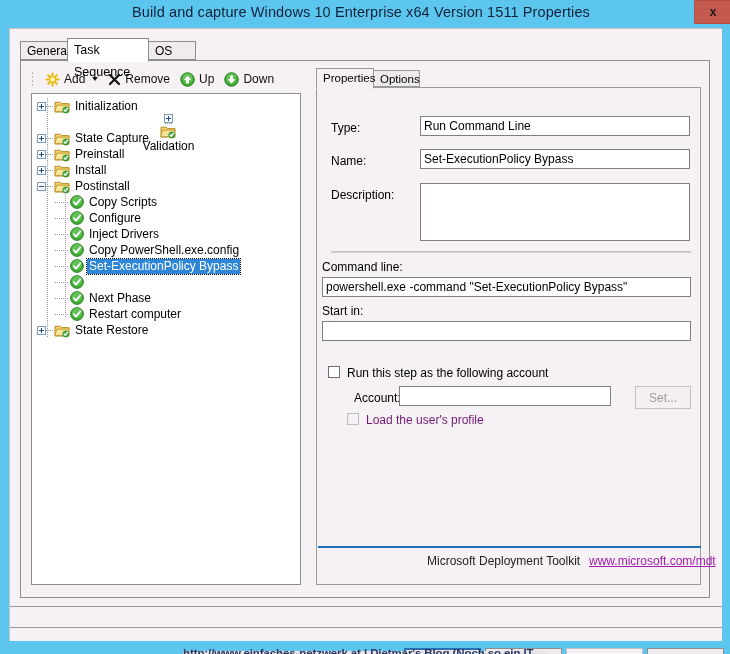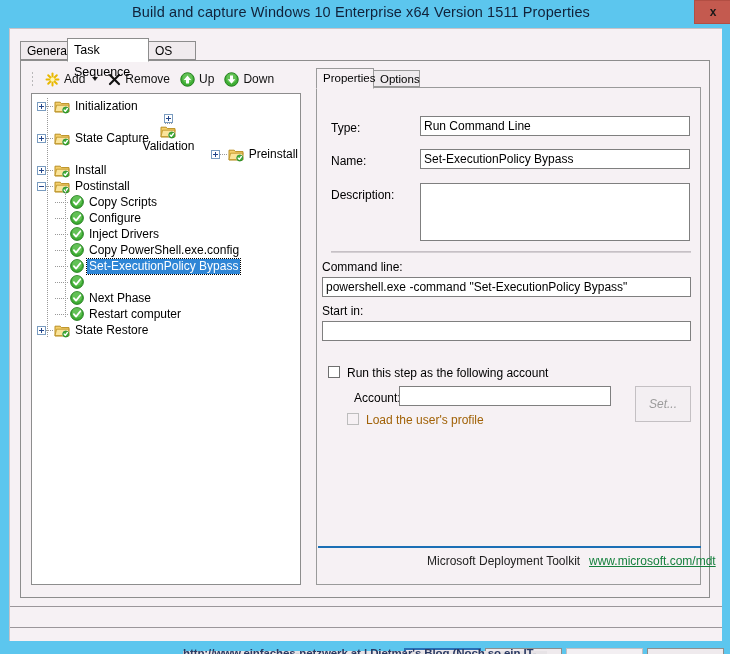--- a/index.html
+++ b/index.html
@@ -117,21 +117,21 @@
     position:absolute;background:#efeaed;border:1px solid #8d8d8d;box-sizing:border-box;
     font-size:12px;color:#000;display:flex;align-items:center;justify-content:center;cursor:pointer;
     font-family:"Liberation Sans", sans-serif;
   }
   .btn.disabled{color:#9b9b9b;border-color:#c4c0c3;background:#f3eff2;cursor:default;}
   .btn.default{border:2px solid #2a6fb5;}
 
   
   .brandline{position:absolute;left:1px;top:458px;width:383px;height:2px;background:#1b6fb5;}
   .brandtxt{position:absolute;left:110px;top:466px;font-size:12px;color:#222;}
-  .brandlink{position:absolute;left:272px;top:466px;font-size:12px;color:#15803d;text-decoration:underline;cursor:pointer;}
+  .brandlink{position:absolute;left:272px;top:466px;font-size:12px;color:#a21caf;text-decoration:underline;cursor:pointer;}
 
   
   .botdiv{position:absolute;left:0;top:577px;width:712px;height:0;border-top:1px solid #9b969a;}
   .botdiv2{position:absolute;left:0;top:598px;width:712px;height:0;border-top:1px solid #9b969a;}
   .dlgbtn{position:absolute;top:619px;height:22px;width:77px;}
 
   
   .watermark{
     position:absolute;left:183px;top:636px;width:364px;height:16px;
     background:#e7e3e6;color:#2b3a63;font-size:11.5px;font-weight:bold;
@@ -245,21 +245,21 @@
                 <svg width="16" height="15" viewBox="0 0 16 15">
                   <path d="M1 3.2 L1 13 L15 13 L15 4.6 L7.4 4.6 L6.2 3.2 Z" fill="#f5cf6b" stroke="#b98f22" stroke-width="1"></path>
                   <path d="M2.6 6.2 L15 6.2 L13.4 12.6 L1 12.6 Z" fill="#fbe49a" stroke="#b98f22" stroke-width=".8"></path>
                   <circle cx="11.8" cy="11" r="3.4" fill="#fff"></circle>
                   <circle cx="11.8" cy="11" r="3.1" fill="#3fae34" stroke="#1e7a19" stroke-width=".7"></circle>
                   <path d="M10.2 11.1 L11.3 12.3 L13.4 9.5" stroke="#fff" stroke-width="1.4" fill="none" stroke-linecap="round" stroke-linejoin="round"></path>
                 </svg>
               </span>
               <span class="lbl">State Capture</span>
             </div>
-            <div class="tnode" style="padding-left: 5px; justify-content: flex-end;">
+            <div class="tnode" style="padding-left: 5px;">
               <span class="expander plus"></span>
               <span class="dots"></span>
               <span class="icon-wrap">
                 <svg width="16" height="15" viewBox="0 0 16 15">
                   <path d="M1 3.2 L1 13 L15 13 L15 4.6 L7.4 4.6 L6.2 3.2 Z" fill="#f5cf6b" stroke="#b98f22" stroke-width="1"></path>
                   <path d="M2.6 6.2 L15 6.2 L13.4 12.6 L1 12.6 Z" fill="#fbe49a" stroke="#b98f22" stroke-width=".8"></path>
                   <circle cx="11.8" cy="11" r="3.4" fill="#fff"></circle>
                   <circle cx="11.8" cy="11" r="3.1" fill="#3fae34" stroke="#1e7a19" stroke-width=".7"></circle>
                   <path d="M10.2 11.1 L11.3 12.3 L13.4 9.5" stroke="#fff" stroke-width="1.4" fill="none" stroke-linecap="round" stroke-linejoin="round"></path>
                 </svg>
@@ -423,24 +423,24 @@
           <div class="field" style="left:5px;top:189px;width:369px;height:20px;">powershell.exe -command "Set-ExecutionPolicy Bypass"</div>
 
           <div class="lbl-static" style="left:5px;top:216px;">Start in:</div>
           <div class="field" style="left:5px;top:233px;width:369px;height:20px;"></div>
 
           <div class="cb" style="left:11px;top:278px;"></div>
           <div class="lbl-static" style="left:30px;top:278px;">Run this step as the following account</div>
 
           <div class="lbl-static" style="left:37px;top:303px;">Account:</div>
           <div class="field" style="left:82px;top:298px;width:212px;height:20px;"></div>
-          <div class="btn disabled" style="left:318px;top:298px;width:56px;height:36px;font-style:italic;">Set...</div>
+          <div class="btn disabled" style="left:318px;top:298px;width:56px;height:23px;">Set...</div>
 
           <div class="cb disabled" style="left:30px;top:325px;"></div>
-          <div class="lbl-static" style="left:49px;top:325px;color:#a16207;">Load the user's profile</div>
+          <div class="lbl-static" style="left:49px;top:325px;color:#701a75;">Load the user's profile</div>
 
           <div class="brandline"></div>
           <div class="brandtxt">Microsoft Deployment Toolkit</div>
           <div class="brandlink">www.microsoft.com/mdt</div>
         </div>
       </div>
 
     </div>
 
     <div class="botdiv"></div>

